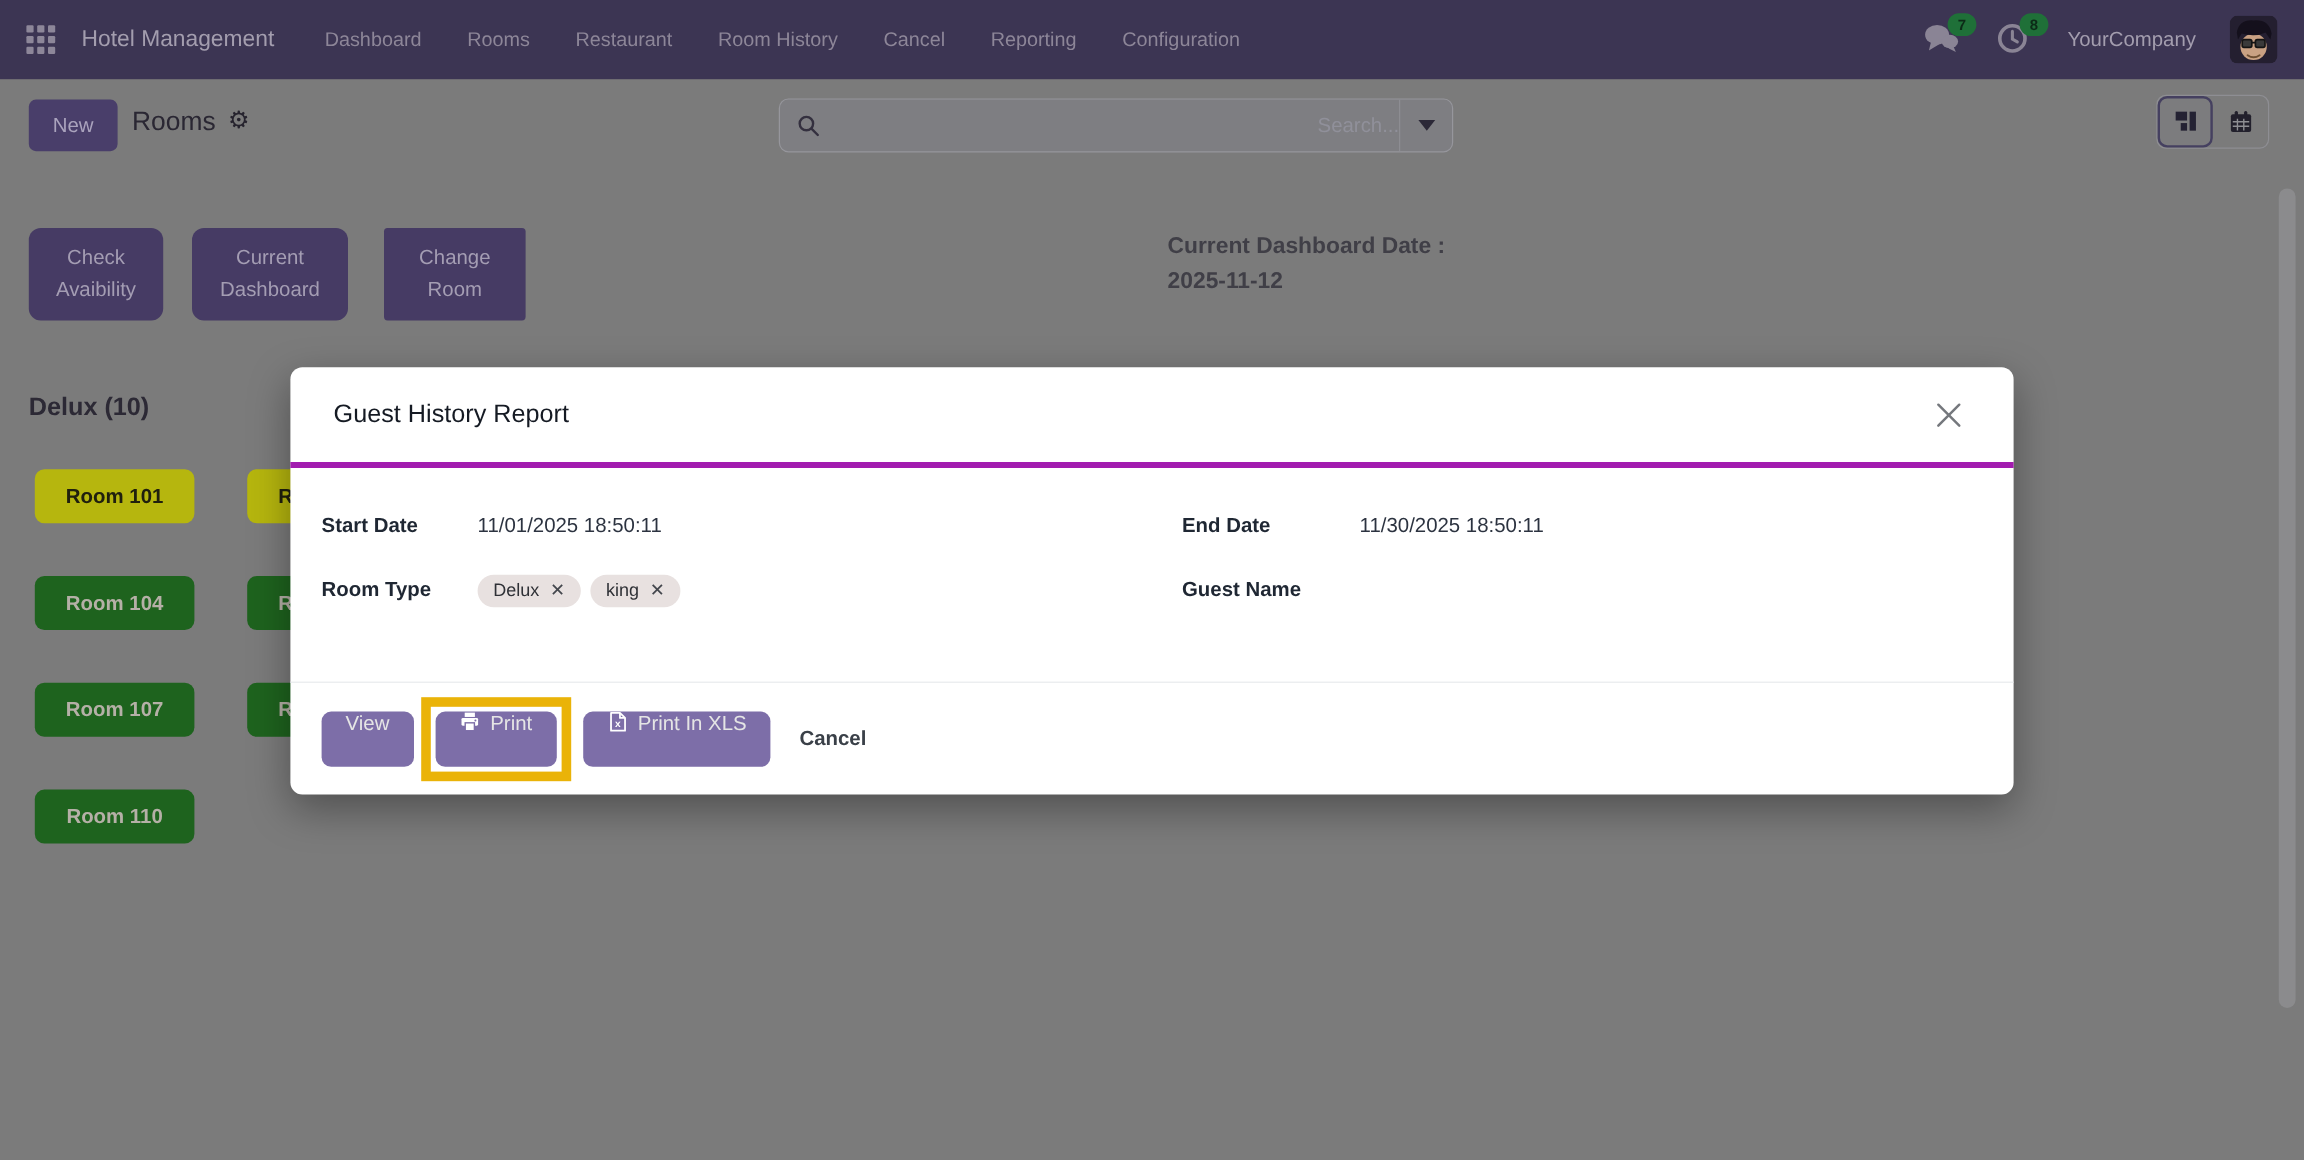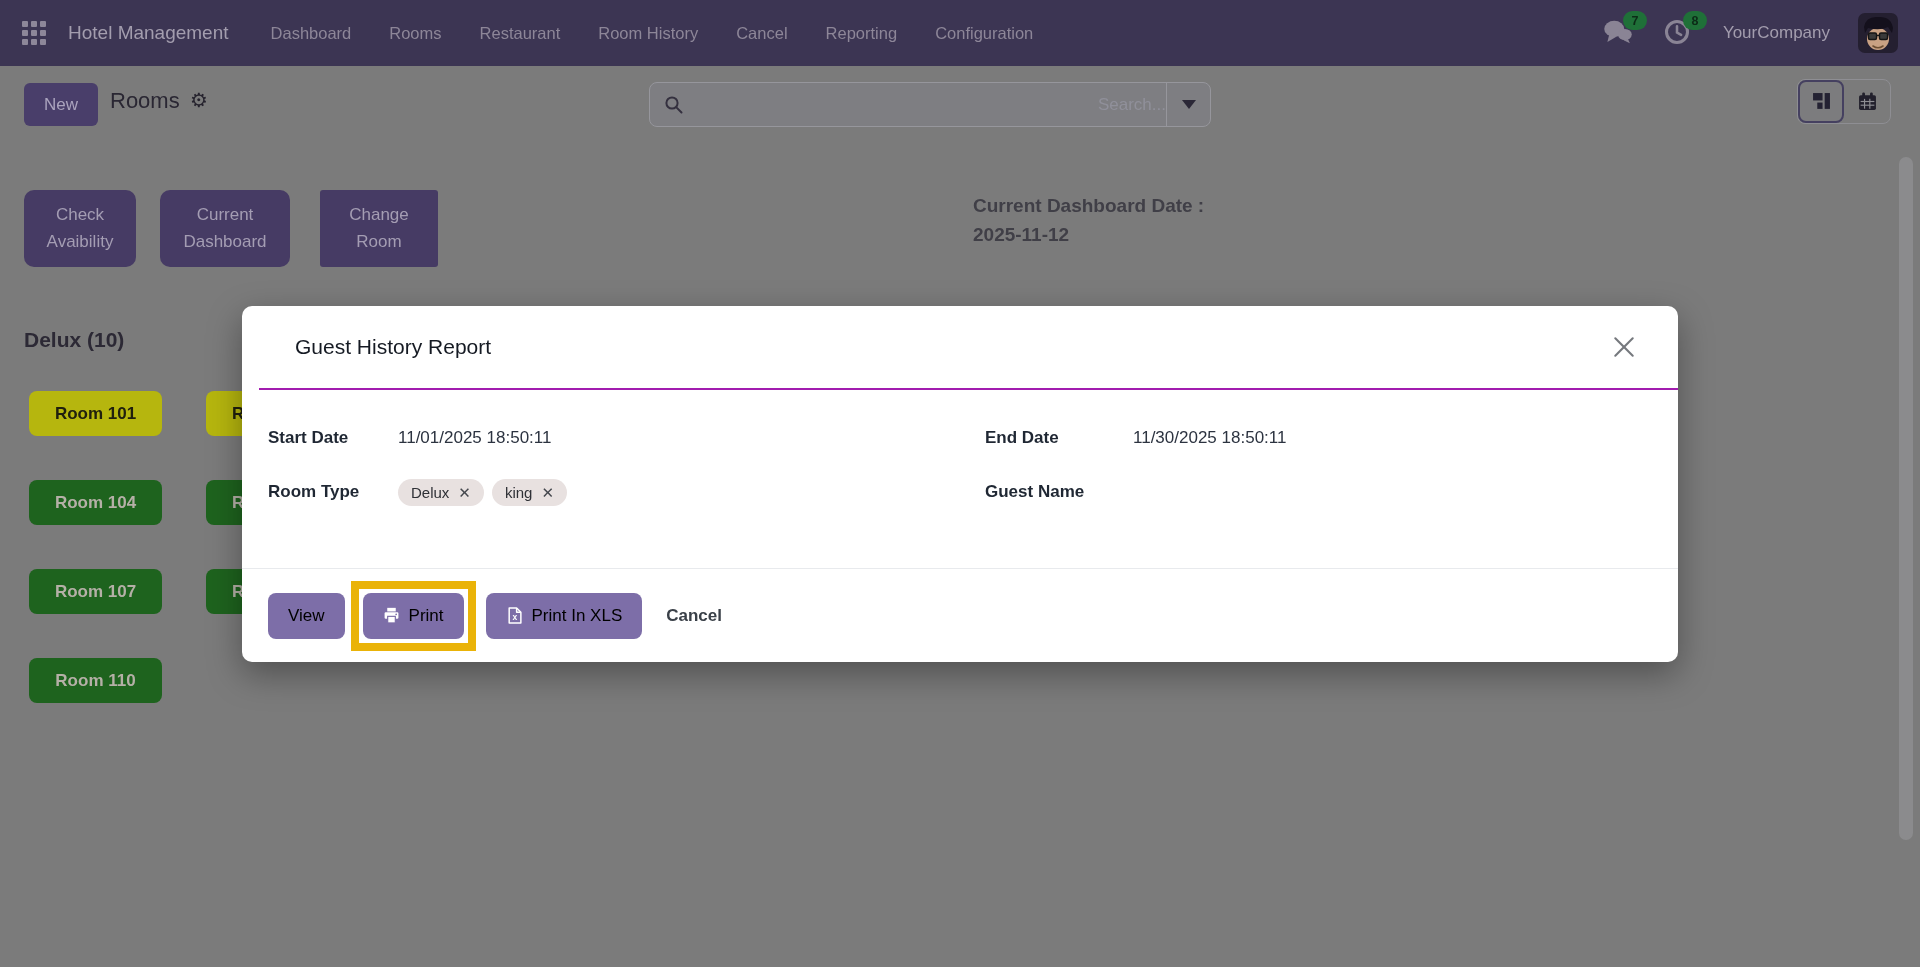--- a/index.html
+++ b/index.html
@@ -59,37 +59,37 @@
                 grid-column-gap:13px; grid-row-gap:25px;gap:44px; }
   .room-btn { height:45px; border:none; border-radius:8px; font-size:17px; font-weight:bold;
               font-family:inherit; cursor:pointer; }
   .room-yellow { background:#b6b60e; color:#20200e; }
   .room-green  { background:#1e631e; color:#b5b0a7; }
 
   
   .modal { left:242px; top:306px; width:1436px; height:356px; background:#ffffff; border-radius:10px;
            box-shadow:0 12px 34px rgba(0,0,0,0.35); }
   .modal-header { height:84px; padding:0 36px; display:flex; align-items:center; justify-content:space-between;
-                  border-bottom:2px solid #a21caf;margin-left:17px; }
+                  border-bottom:5px solid #a21caf; }
   .modal-title { font-size:21px; font-weight:500; color:#151a23; }
   .modal-close { background:none; border:none; cursor:pointer; padding:6px; display:flex; }
   .modal-body { padding:32px 26px 0 26px; display:grid; grid-template-columns:1fr 1fr; grid-row-gap:22px; }
   .field-row { display:flex; align-items:center; min-height:32px; }
   .field-label { font-size:17px; font-weight:600; color:#1f2733; flex:0 0 130px; }
   .field-row.right .field-label { flex:0 0 148px; margin-left:25px; }
   .field-value { font-size:17px; color:#2c3340; }
   .tags { display:flex; gap:8px; }
   .tag { display:inline-flex; align-items:center; gap:9px; background:#e8e1e0; border-radius:999px;
          padding:5px 13px; font-size:15px; color:#2f3136; }
   .tag-close { font-size:15px; color:#44474d; cursor:pointer; line-height:1; }
   .modal-footer { position:absolute; left:0; bottom:0; width:100%; height:94px; border-top:1px solid #e8eaed;
                   display:flex; align-items:center; padding:0 26px; }
-  .m-btn { height:46px; background:#7d6ea8; color:#000000; border:none; border-radius:8px;
+  .m-btn { height:46px; background:#7d6ea8; color:#e5e5e5; border:none; border-radius:8px;
            font-size:17px; font-weight:500; font-family:inherit; padding:0 20px; cursor:pointer;
-           display:inline-flex; align-items:center; gap:9px; }
+           display:inline-flex; align-items:flex-start; gap:9px; }
   .btn-gap { margin-left:10px; }
   .print-highlight { display:inline-flex; border:8px solid #eab308; padding:4px; margin-left:6px; }
   .cancel-link { background:none; border:none; font-size:17px; font-weight:600; color:#3a4048;
                  font-family:inherit; margin-left:24px; cursor:pointer; }
 </style>
 </head>
 <body>
 
 <div class="screen">
 

